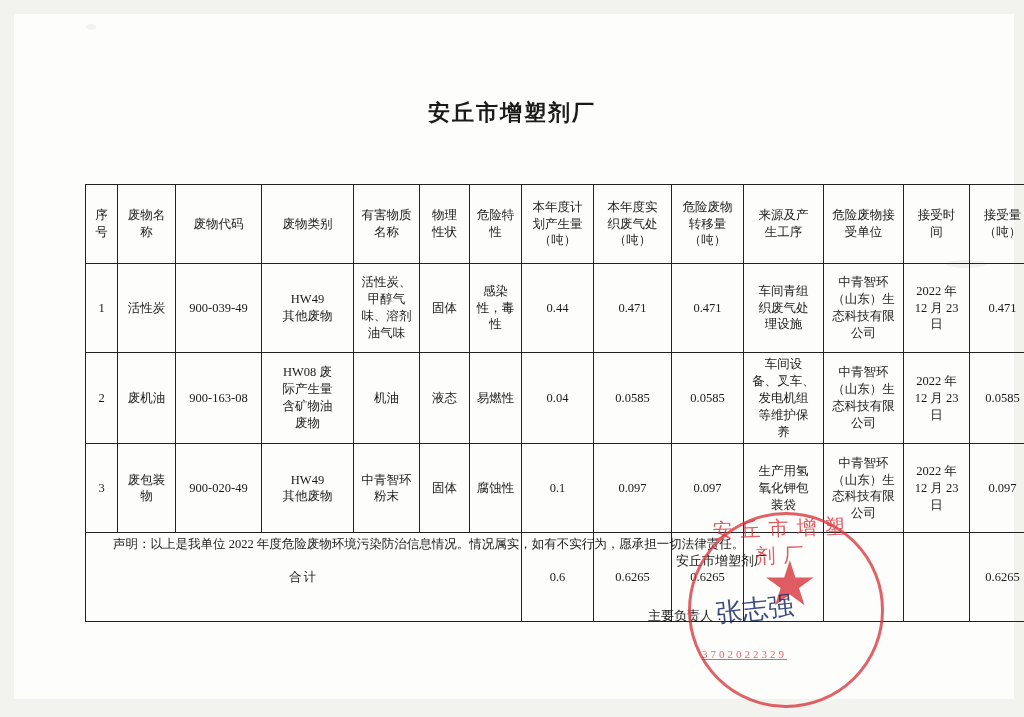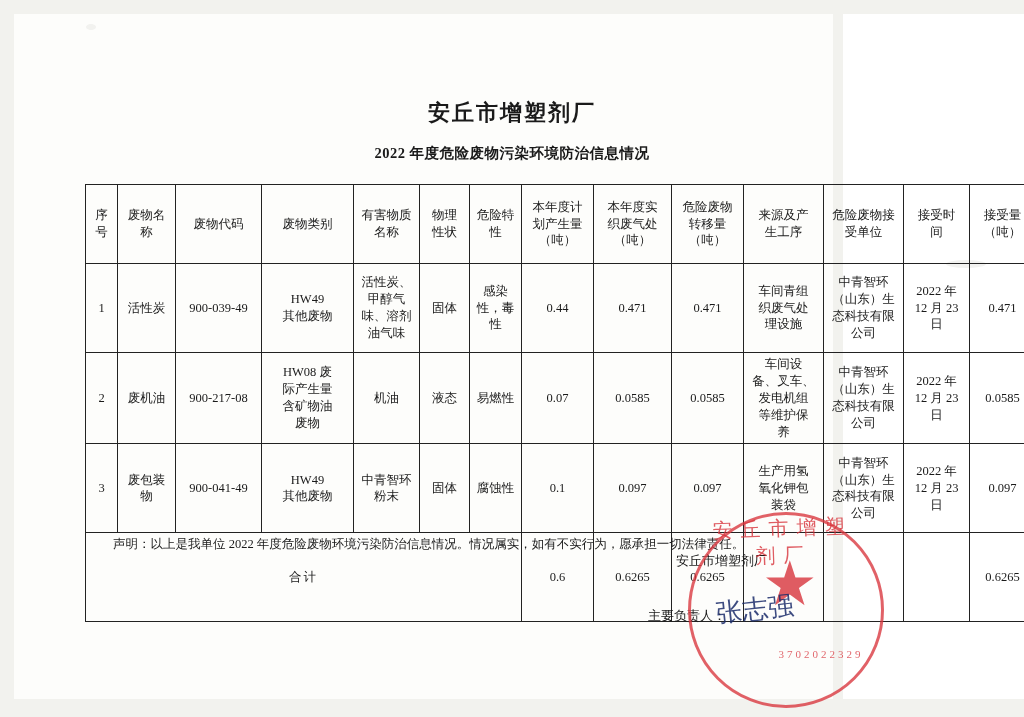--- a/index.html
+++ b/index.html
@@ -10,21 +10,21 @@
   body {
     width: 1024px;
     height: 717px;
     font-family: "Liberation Serif", "DejaVu Serif", serif;
     color: #1a1a1a;
     position: relative;
     overflow: hidden;
   }
   .page {
     position: relative;
-    width: 843px;
+    width: 1024px;
     height: 717px;
     background: #fdfdfb;
   }
   
   .edge-top, .edge-bottom, .edge-left, .edge-right {
     position: absolute;
     background: #f2f2ee;
   }
   .edge-top { top: 0; left: 0; width: 1024px; height: 14px; }
   .edge-bottom { bottom: 0; left: 0; width: 1024px; height: 18px; }
@@ -151,27 +151,28 @@
     text-align: center;
     color: #d8343c;
     font-size: 20px;
     letter-spacing: 8px;
     opacity: 0.8;
     transform: rotate(-2deg);
   }
   .seal-text-bottom {
     position: absolute;
     top: 648px;
-    left: 738px;
+    left: 702px;
     width: 166px;
-    text-align: center;
+    text-align: left;
     color: #d8343c;
     font-size: 11px;
     letter-spacing: 3px;
     opacity: 0.75;
+    text-decoration: underline;
   }
   .signature {
     position: absolute;
     top: 592px;
     left: 716px;
     font-size: 26px;
     color: #1c2d6b;
     font-family: "Liberation Serif", "DejaVu Serif", serif;
     transform: rotate(-6deg);
     opacity: 0.85;
@@ -191,21 +192,20 @@
 
   <div class="edge-top"></div>
   <div class="edge-bottom"></div>
   <div class="edge-left"></div>
   <div class="edge-right"></div>
 
   <div class="smudge" style="top:24px;left:86px;width:10px;height:6px;"></div>
   <div class="smudge" style="top:260px;left:946px;width:40px;height:8px;"></div>
 
   <div class="doc-title">安丘市增塑剂厂</div>
-  <div class="doc-subtitle">2022 年度危险废物污染环境防治信息情况</div>
 
   <table class="main">
     <colgroup>
       <col class="c-seq">
         <col class="c-name">
         <col class="c-code">
         <col class="c-cat">
       <col class="c-harm">
         <col class="c-phys">
         <col class="c-haz">
@@ -318,35 +318,35 @@
           <div>2022 年</div>
           <div>12 月 23</div>
           <div>日</div>
         </td>
         <td>0.471</td>
       </tr>
 
       <tr>
         <td>2</td>
         <td>废机油</td>
-        <td>900-217-08</td>
+        <td>900-163-08</td>
         <td>
           <div>HW08 废</div>
           <div>际产生量</div>
           <div>含矿物油</div>
           <div>废物</div>
         </td>
         <td>
           <div>机油</div>
         </td>
         <td>液态</td>
         <td>
           <div>易燃性</div>
         </td>
-        <td>0.07</td>
+        <td>0.04</td>
         <td>0.0585</td>
         <td>0.0585</td>
         <td>
           <div>车间设</div>
           <div>备、叉车、</div>
           <div>发电机组</div>
           <div>等维护保</div>
           <div>养</div>
         </td>
         <td>
@@ -362,21 +362,21 @@
         </td>
         <td>0.0585</td>
       </tr>
 
       <tr>
         <td>3</td>
         <td>
           <div>废包装</div>
           <div>物</div>
         </td>
-        <td>900-041-49</td>
+        <td>900-020-49</td>
         <td>
           <div>HW49</div>
           <div>其他废物</div>
         </td>
         <td>
           <div>中青智环</div>
           <div>粉末</div>
         </td>
         <td>固体</td>
         <td>

